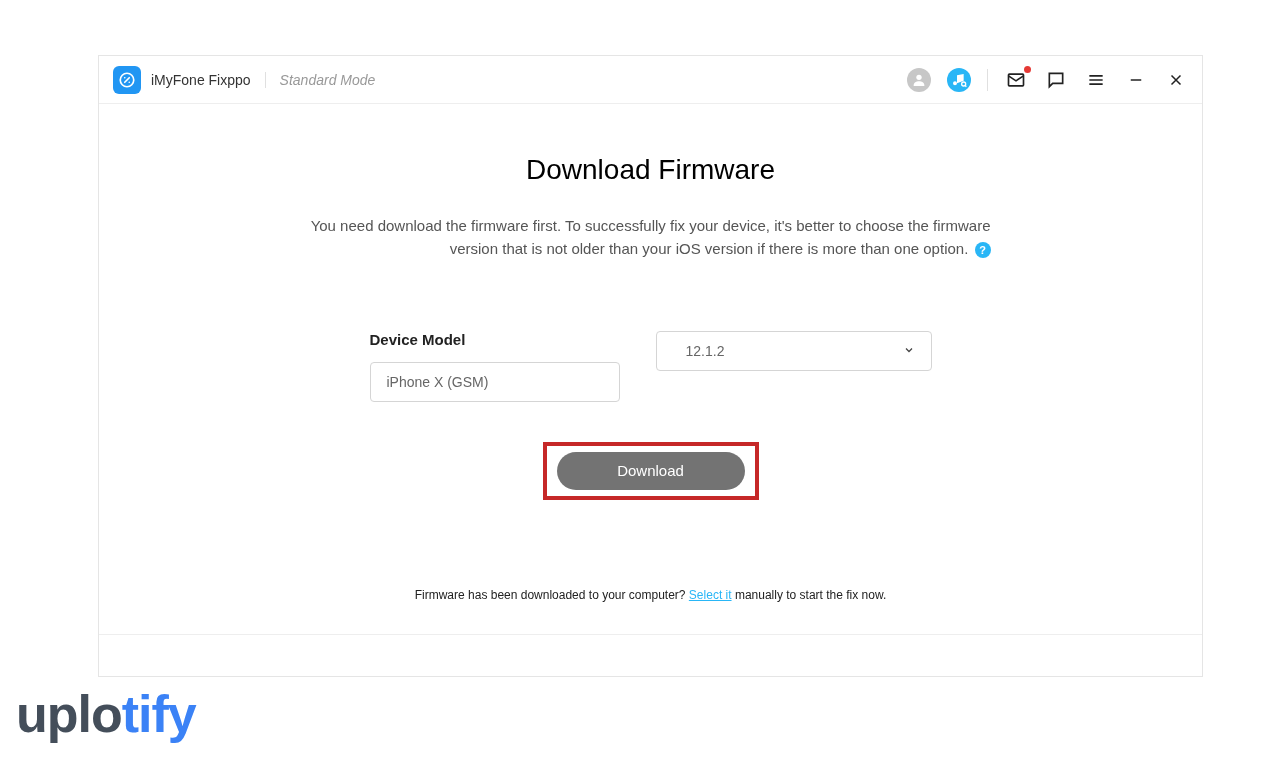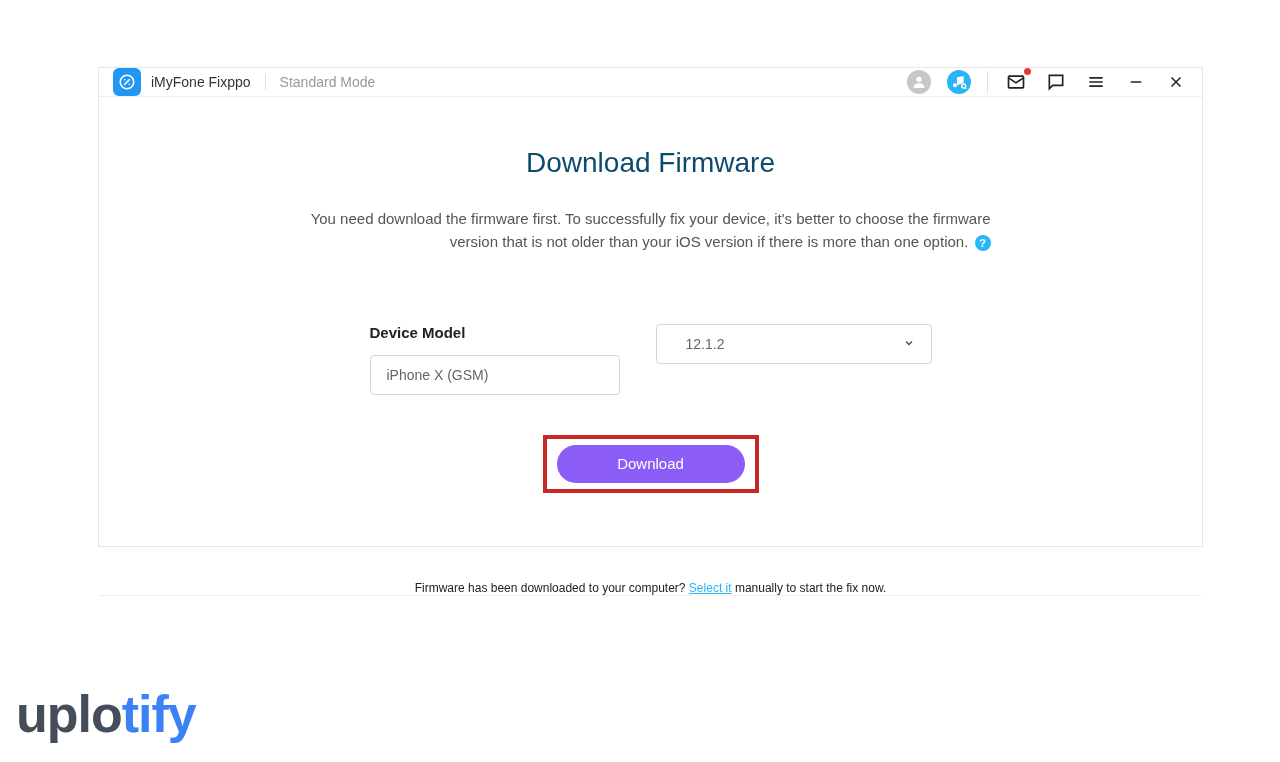--- a/index.html
+++ b/index.html
@@ -9,26 +9,25 @@
     width: 1280px;
     height: 762px;
     position: relative;
     overflow: hidden;
   }
   .app-window {
     position: absolute;
     top: 55px;
     left: 98px;
     width: 1105px;
-    height: 480px;
+    height: 622px;
     border: 1px solid #e5e5e5;
     background: #ffffff;
     display: flex;
     flex-direction: column;
-    margin-top: 12px;
   }
   .titlebar {
     display: flex;
     align-items: center;
     height: 48px;
     border-bottom: 1px solid #eee;
     padding: 0 14px;
   }
   .logo {
     width: 28px;
@@ -45,20 +44,21 @@
     font-size: 14px;
     color: #333;
     font-weight: 500;
     padding-right: 14px;
     border-right: 1px solid #e0e0e0;
   }
   .mode {
     font-size: 14px;
     color: #999;
     padding-left: 14px;
+    font-style: italic;
   }
   .spacer { flex: 1; }
   .title-icons {
     display: flex;
     align-items: center;
     gap: 16px;
   }
   .title-icons .ico {
     width: 24px;
     height: 24px;
@@ -95,21 +95,21 @@
 
   .content {
     flex: 1;
     display: flex;
     flex-direction: column;
     align-items: center;
     padding-top: 50px;
   }
   .page-title {
     font-size: 28px;
-    color: #0c4a6e;
+    color: #000000;
     font-weight: 500;
     margin-bottom: 28px;
     text-align: right;
   }
   .desc {
     font-size: 15px;
     color: #555;
     line-height: 1.55;
     max-width: 680px;
     text-align: right;
@@ -159,21 +159,21 @@
   .chev svg { width: 12px; height: 12px; }
 
   .dl-highlight {
     margin-top: 40px;
     border: 4px solid #c62828;
     padding: 6px 10px;
   }
   .dl-btn {
     width: 188px;
     height: 38px;
-    background: #8b5cf6;
+    background: #737373;
     color: #fff;
     border: none;
     border-radius: 20px;
     font-size: 15px;
     cursor: pointer;
   }
 
   .footer-note {
     margin-top: 88px;
     font-size: 12px;

